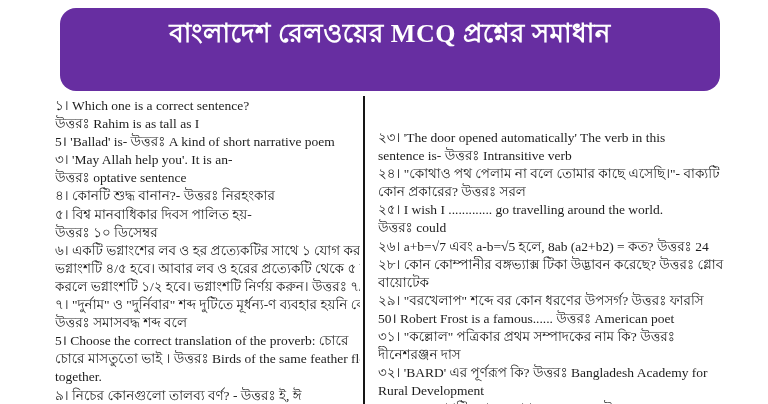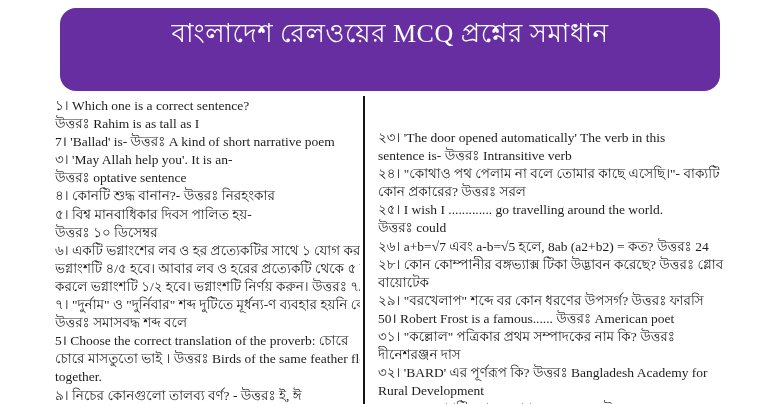--- a/index.html
+++ b/index.html
@@ -24,21 +24,21 @@
     border-radius: 16px;
     background: #672ea1;
     color: #ffffff;
     box-sizing: border-box;
   }
   .header-title {
     margin-top: 9px;
     text-align: center;
     font-size: 26px;
     line-height: 34px;
-    font-weight: 400;
+    font-weight: 700;
     letter-spacing: 0.5px;
   }
   .header-meta {
     display: flex;
     justify-content: space-between;
     margin-top: 5px;
     padding: 0 22px 0 46px;
     font-size: 14.5px;
     line-height: 20px;
   }
@@ -82,21 +82,21 @@
   <div class="header-box" style="background: rgb(103, 46, 161); color: rgb(255, 255, 255);">
     <div class="header-title">বাংলাদেশ রেলওয়ের MCQ প্রশ্নের সমাধান</div>
     <div class="header-meta">
     </div>
   </div>
 
   <div class="content">
     <div class="col col-left">
         <div class="line">১। Which one is a correct sentence?</div>
         <div class="line">উত্তরঃ Rahim is as tall as I</div>
-        <div class="line">7। 'Ballad' is- উত্তরঃ A kind of short narrative poem</div>
+        <div class="line">5। 'Ballad' is- উত্তরঃ A kind of short narrative poem</div>
         <div class="line">৩। 'May Allah help you'. It is an-</div>
         <div class="line">উত্তরঃ optative sentence</div>
         <div class="line">৪। কোনটি শুদ্ধ বানান?- উত্তরঃ নিরহংকার</div>
         <div class="line">৫। বিশ্ব মানবাধিকার দিবস পালিত হয়-</div>
         <div class="line">উত্তরঃ ১০ ডিসেম্বর</div>
         <div class="line">৬। একটি ভগ্নাংশের লব ও হর প্রত্যেকটির সাথে ১ যোগ করলে</div>
         <div class="line">ভগ্নাংশটি ৪/৫ হবে। আবার লব ও  হরের প্রত্যেকটি থেকে ৫ বিয়োগ</div>
         <div class="line">করলে ভগ্নাংশটি ১/২ হবে। ভগ্নাংশটি নির্ণয় করুন। উত্তরঃ ৭/৯</div>
         <div class="line">৭। "দুর্নাম" ও "দুর্নিবার" শব্দ দুটিতে মূর্ধন্য-ণ ব্যবহার হয়নি কেন?</div>
         <div class="line">উত্তরঃ সমাসবদ্ধ শব্দ বলে</div>

